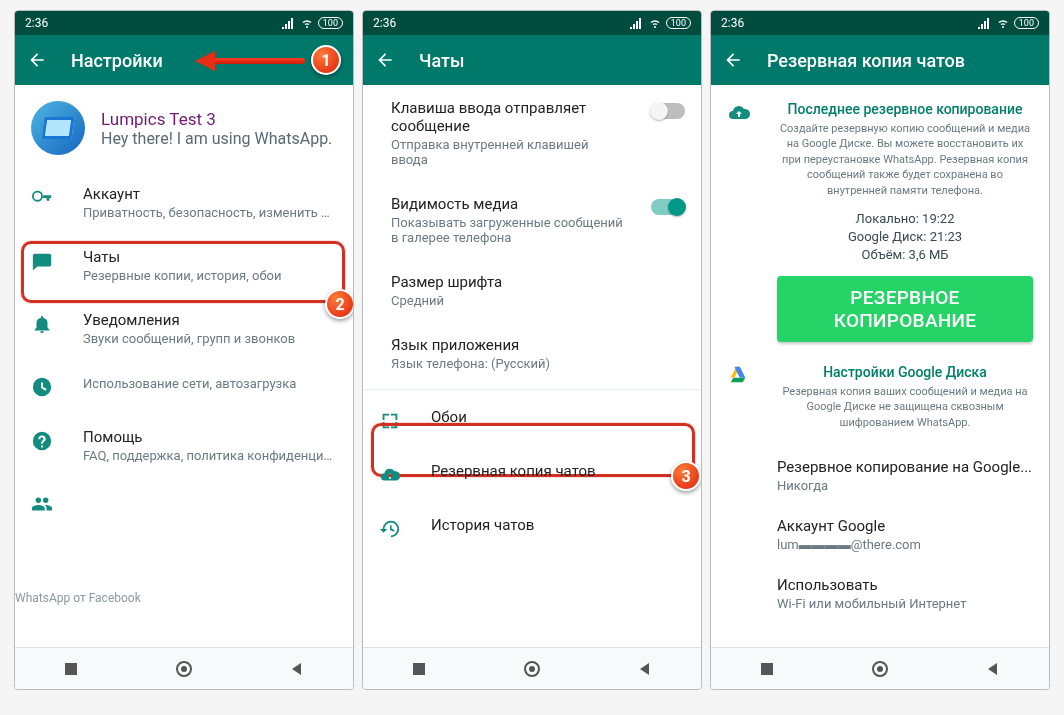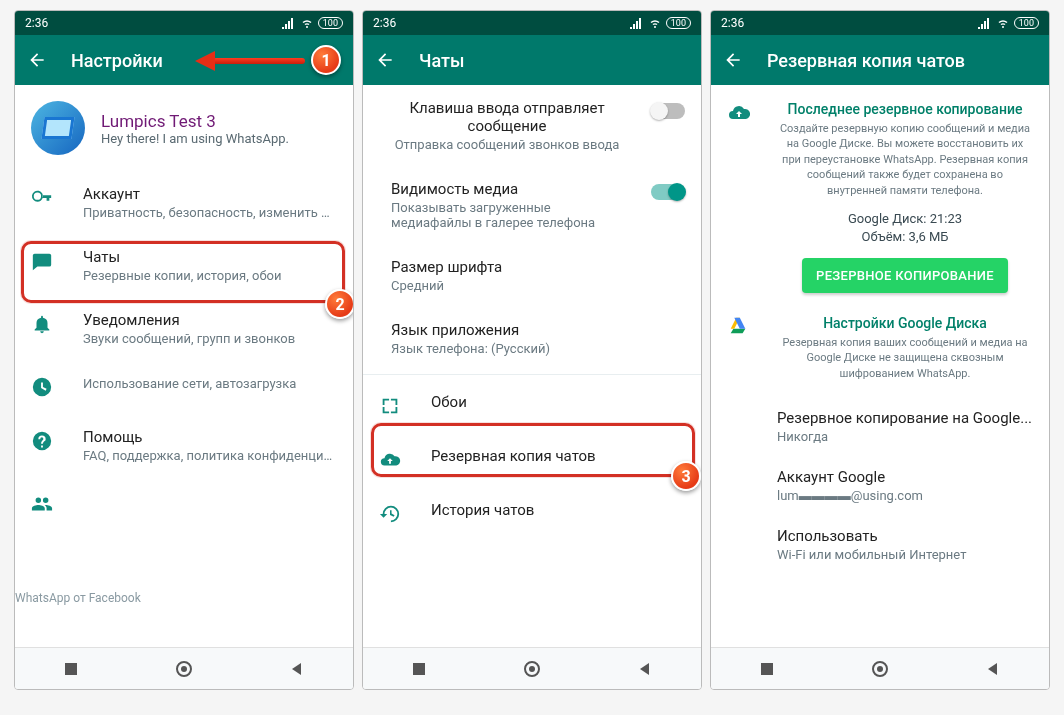--- a/index.html
+++ b/index.html
@@ -53,21 +53,21 @@
     gap: 16px;
     padding: 16px;
   }
   .avatar {
     width: 54px; height: 54px; border-radius: 50%;
     background: linear-gradient(135deg,#4db6e2,#1565c0);
     display:flex;align-items:center;justify-content:center;
   }
   .avatar-inner{width:30px;height:22px;background:#b3e5fc;border:3px solid #1976d2;transform:skewX(-8deg);}
   .profile-name { font-size: 17px; color: #701a75;}
-  .profile-status { font-size: 13px; color: #5a6a72;}
+  .profile-status { font-size: 16px; color: #5a6a72;}
   .item {
     display: flex;
     align-items: flex-start;
     padding: 14px 16px;
     gap: 28px;
     position: relative;
   }
   .item .icon-slot {
     width: 24px; height: 24px; flex-shrink: 0; color: #128c7e; margin-top:2px;
   }
@@ -128,21 +128,21 @@
   .sect {
     display:flex; gap:26px; padding:16px;text-align:center;
   }
   .sect .icon-slot{width:24px;flex-shrink:0;color:#128c7e;}
   .sect-body{flex:1;}
   .sect-title{color:#008069;font-size:14px;font-weight:500;}
   .sect-desc{font-size:11px;color:#6b7a82;margin-top:4px;line-height:1.4;}
   .info-line{font-size:13px;color:#3a4a52;margin-top:3px;}
   .btn-backup{
     display:inline-block; margin-top:14px;
-    background:#25d366;color:#fff;font-size:13px;font-weight:500;
+    background:#25d366;color:#fff;font-size:19px;font-weight:500;
     padding:10px 14px;border-radius:4px;letter-spacing:.3px;
     box-shadow:0 2px 3px rgba(0,0,0,.2);
   }
   .simple-row{padding:12px 16px 12px 66px;}
   .simple-row .primary{font-size:15px;color:#222;}
   .simple-row .secondary{font-size:13px;color:#6b7a82;margin-top:2px;}
   
   .navbar{
     height:42px;background:#f7f9fa;display:flex;justify-content:space-around;align-items:center;border-top:1px solid #e0e0e0;
   }
@@ -292,34 +292,34 @@
     </span>
   </div>
   <div class="appbar">
     <svg class="back" viewBox="0 0 24 24">
         <path fill="#fff" d="M20 11H7.8l5.6-5.6L12 4l-8 8 8 8 1.4-1.4L7.8 13H20z"></path>
       </svg>
     <span class="title">Чаты</span>
   </div>
   <div class="content">
 
-    <div class="item" style="padding-left:28px;text-align:center;">
+    <div class="item" style="padding-left:28px;">
       <div class="texts">
         <div class="primary">Клавиша ввода отправляет сообщение</div>
-        <div class="secondary" style="white-space:normal;">Отправка сообщений звонков ввода</div>
+        <div class="secondary" style="white-space:normal;">Отправка внутренней клавишей ввода</div>
       </div>
       <div class="toggle off">
           <div class="knob"></div>
         </div>
     </div>
 
     <div class="item" style="padding-left:28px;">
       <div class="texts">
         <div class="primary">Видимость медиа</div>
-        <div class="secondary" style="white-space:normal;">Показывать загруженные медиафайлы в галерее телефона</div>
+        <div class="secondary" style="white-space:normal;">Показывать загруженные сообщений в галерее телефона</div>
       </div>
       <div class="toggle on">
           <div class="knob"></div>
         </div>
     </div>
 
     <div class="item" style="padding-left:28px;">
       <div class="texts">
         <div class="primary">Размер шрифта</div>
         <div class="secondary">Средний</div>
@@ -411,20 +411,21 @@
     <div class="sect">
       <span class="icon-slot">
         <svg viewBox="0 0 24 24" width="24" height="24">
             <path fill="currentColor" d="M19 18H6a4 4 0 010-8 6 6 0 0111-2 5 5 0 012 10zm-7-8l-3 3h2v3h2v-3h2z"></path>
           </svg>
       </span>
       <div class="sect-body">
         <div class="sect-title">Последнее резервное копирование</div>
         <div class="sect-desc">Создайте резервную копию сообщений и медиа на Google Диске. Вы можете восстановить их при переустановке WhatsApp. Резервная копия сообщений также будет сохранена во внутренней памяти телефона.</div>
         <div style="height:10px;"></div>
+        <div class="info-line">Локально: 19:22</div>
         <div class="info-line">Google Диск: 21:23</div>
         <div class="info-line">Объём: 3,6 МБ</div>
         <div class="btn-backup">РЕЗЕРВНОЕ КОПИРОВАНИЕ</div>
       </div>
     </div>
 
     <div class="sect" style="padding-top:6px;">
       <span class="icon-slot">
         <svg viewBox="0 0 24 24" width="22" height="22">
             <path fill="#0f9d58" d="M4 20l3-5h13l-3 5z"></path>
@@ -437,21 +438,21 @@
         <div class="sect-desc">Резервная копия ваших сообщений и медиа на Google Диске не защищена сквозным шифрованием WhatsApp.</div>
       </div>
     </div>
 
     <div class="simple-row">
       <div class="primary">Резервное копирование на Google...</div>
       <div class="secondary">Никогда</div>
     </div>
     <div class="simple-row">
       <div class="primary">Аккаунт Google</div>
-      <div class="secondary">lum▬▬▬▬@using.com</div>
+      <div class="secondary">lum▬▬▬▬@there.com</div>
     </div>
     <div class="simple-row">
       <div class="primary">Использовать</div>
       <div class="secondary">Wi-Fi или мобильный Интернет</div>
     </div>
 
   </div>
   <div class="navbar">
     <svg class="nav-ico" width="16" height="16" viewBox="0 0 16 16">
         <rect x="2" y="2" width="12" height="12" fill="#555"></rect>

